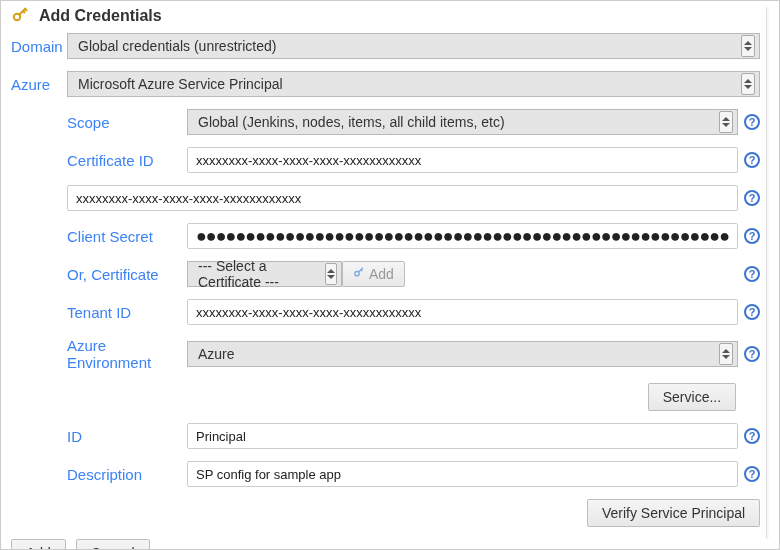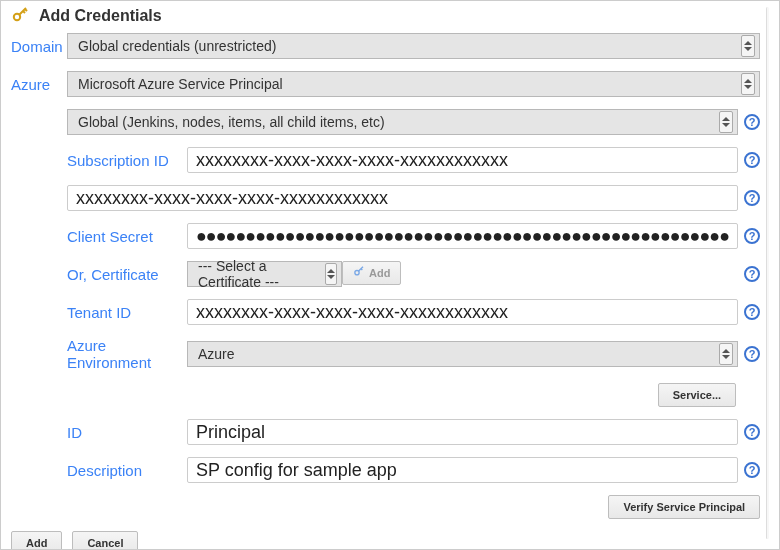--- a/index.html
+++ b/index.html
@@ -25,34 +25,34 @@
   .select-sm { flex: none; width: 155px; }
   .select .spin, .select-sm .spin {
     width: 14px; height: 22px; background: #f5f5f5; border: 1px solid #aaa;
     display: flex; flex-direction: column; align-items: center; justify-content: center;
     border-radius: 2px;
   }
   .spin::before { content: ""; border-left: 4px solid transparent; border-right: 4px solid transparent; border-bottom: 4px solid #555; margin-bottom: 2px; }
   .spin::after  { content: ""; border-left: 4px solid transparent; border-right: 4px solid transparent; border-top: 4px solid #555; }
   .input {
     flex: 1; height: 26px; border: 1px solid #ccc; background: #fff;
-    padding: 0 8px; font-size: 18px; color: #222; border-radius: 2px;
+    padding: 0 8px; font-size: 13px; color: #222; border-radius: 2px;
     display: flex; align-items: center; overflow: hidden; white-space: nowrap;
   }
   .input.password { letter-spacing: 0px; font-size: 13px; }
   .dots { font-family: Arial; font-size: 18px; line-height: 10px; letter-spacing: -1px; }
   .help {
     width: 16px; height: 16px; border-radius: 50%; border: 2px solid #3b73d1;
     color: #3b73d1; font-weight: bold; font-size: 11px; display: flex;
     align-items: center; justify-content: center; margin-left: 6px; flex: none;
     cursor: pointer;
   }
   .btn {
     background: linear-gradient(#f5f5f5, #e8e8e8); border: 1px solid #bdbdbd;
-    padding: 5px 14px; font-size: 11px; color: #333; font-weight: bold;
+    padding: 5px 14px; font-size: 14px; color: #333; font-weight: normal;
     border-radius: 2px; cursor: pointer;
   }
   .btn.small { padding: 4px 10px; }
   .btn.disabled { color: #999; cursor: default; }
   .cert-row { display: flex; align-items: flex-start; }
   .right-align { display: flex; justify-content: flex-end; margin-bottom: 12px; margin-left: 176px; margin-right: 24px; }
   .footer { display: flex; gap: 10px; margin-top: 10px; }
   .add-icon { display: inline-flex; align-items: center; gap: 4px; }
 </style>
 </head>
@@ -84,29 +84,30 @@
       <div class="label">Azure</div>
       <div class="select wide">
         <span>Microsoft Azure Service Principal</span>
         <span class="spin"></span>
       </div>
     </div>
 
     <div class="nested">
 
       <div class="row">
+        <div class="label">Scope</div>
         <div class="select wide">
           <span>Global (Jenkins, nodes, items, all child items, etc)</span>
           <span class="spin"></span>
         </div>
         <div class="help">?</div>
       </div>
 
       <div class="row">
-        <div class="label">Subscription ID</div>
+        <div class="label">Certificate ID</div>
         <div class="input">
           <span>xxxxxxxx-xxxx-xxxx-xxxx-xxxxxxxxxxxx</span>
         </div>
         <div class="help">?</div>
       </div>
 
       <div class="row">
         <div class="input">
           <span>xxxxxxxx-xxxx-xxxx-xxxx-xxxxxxxxxxxx</span>
         </div>

